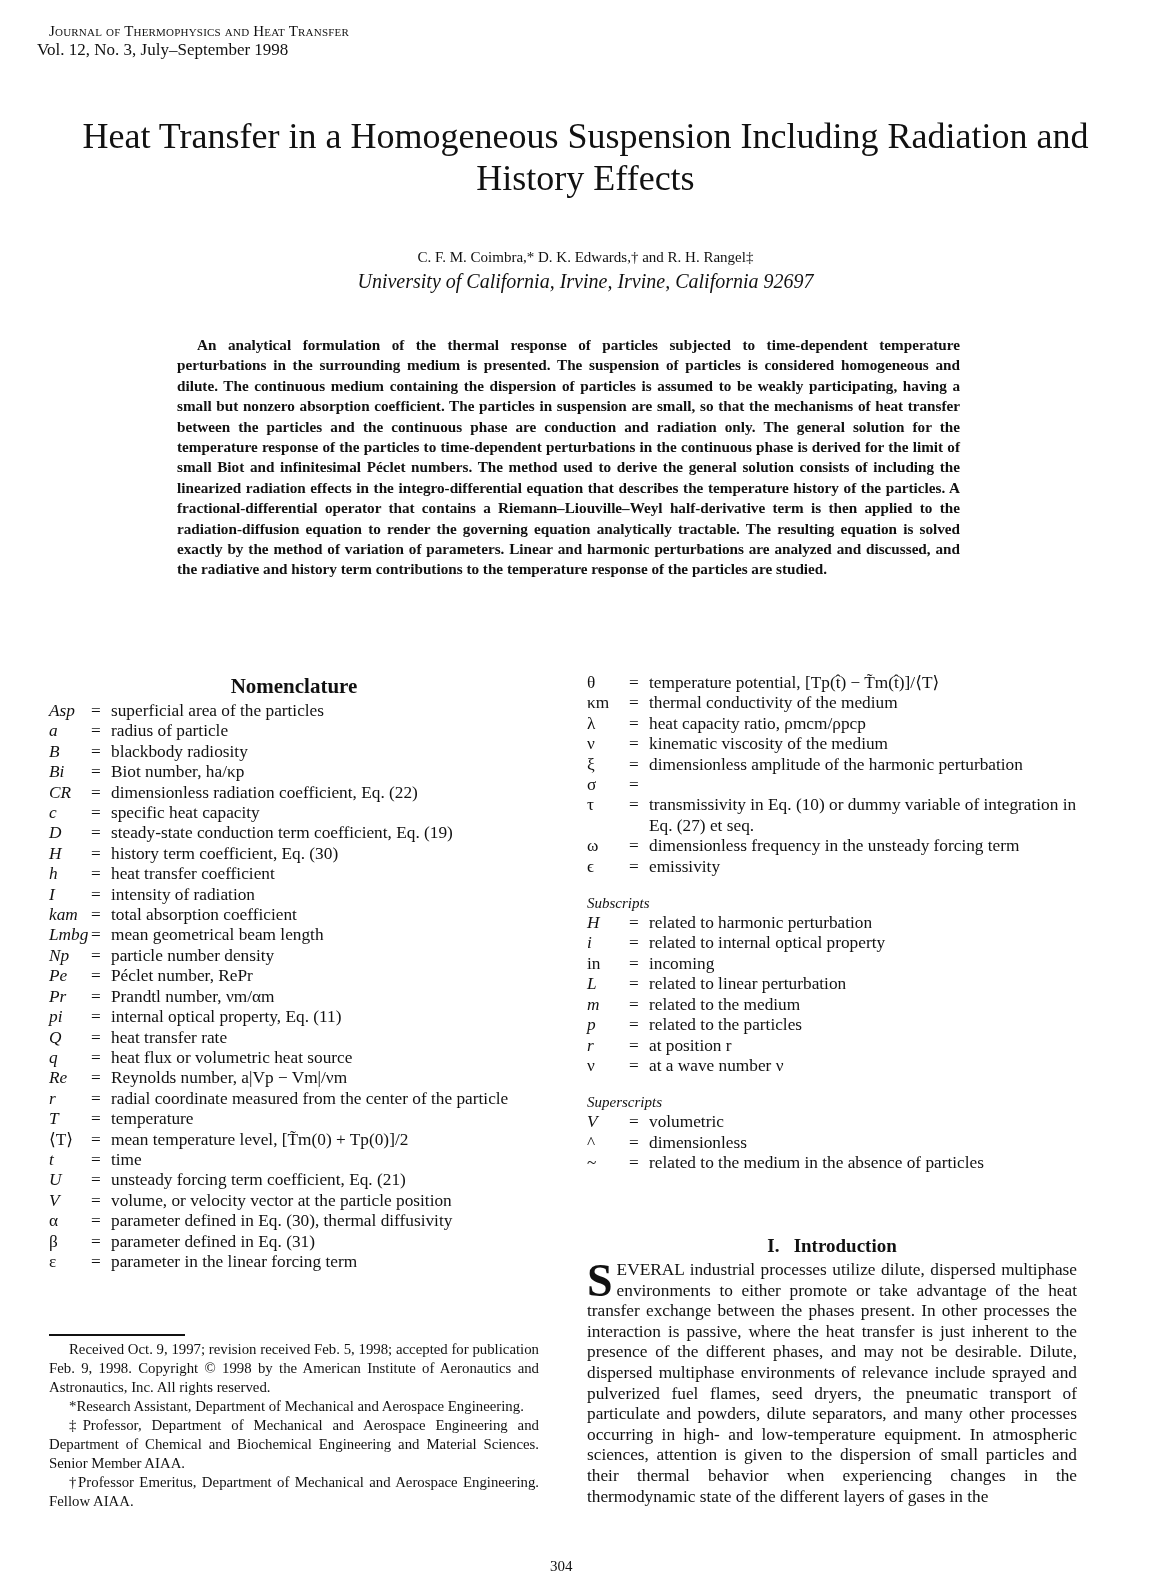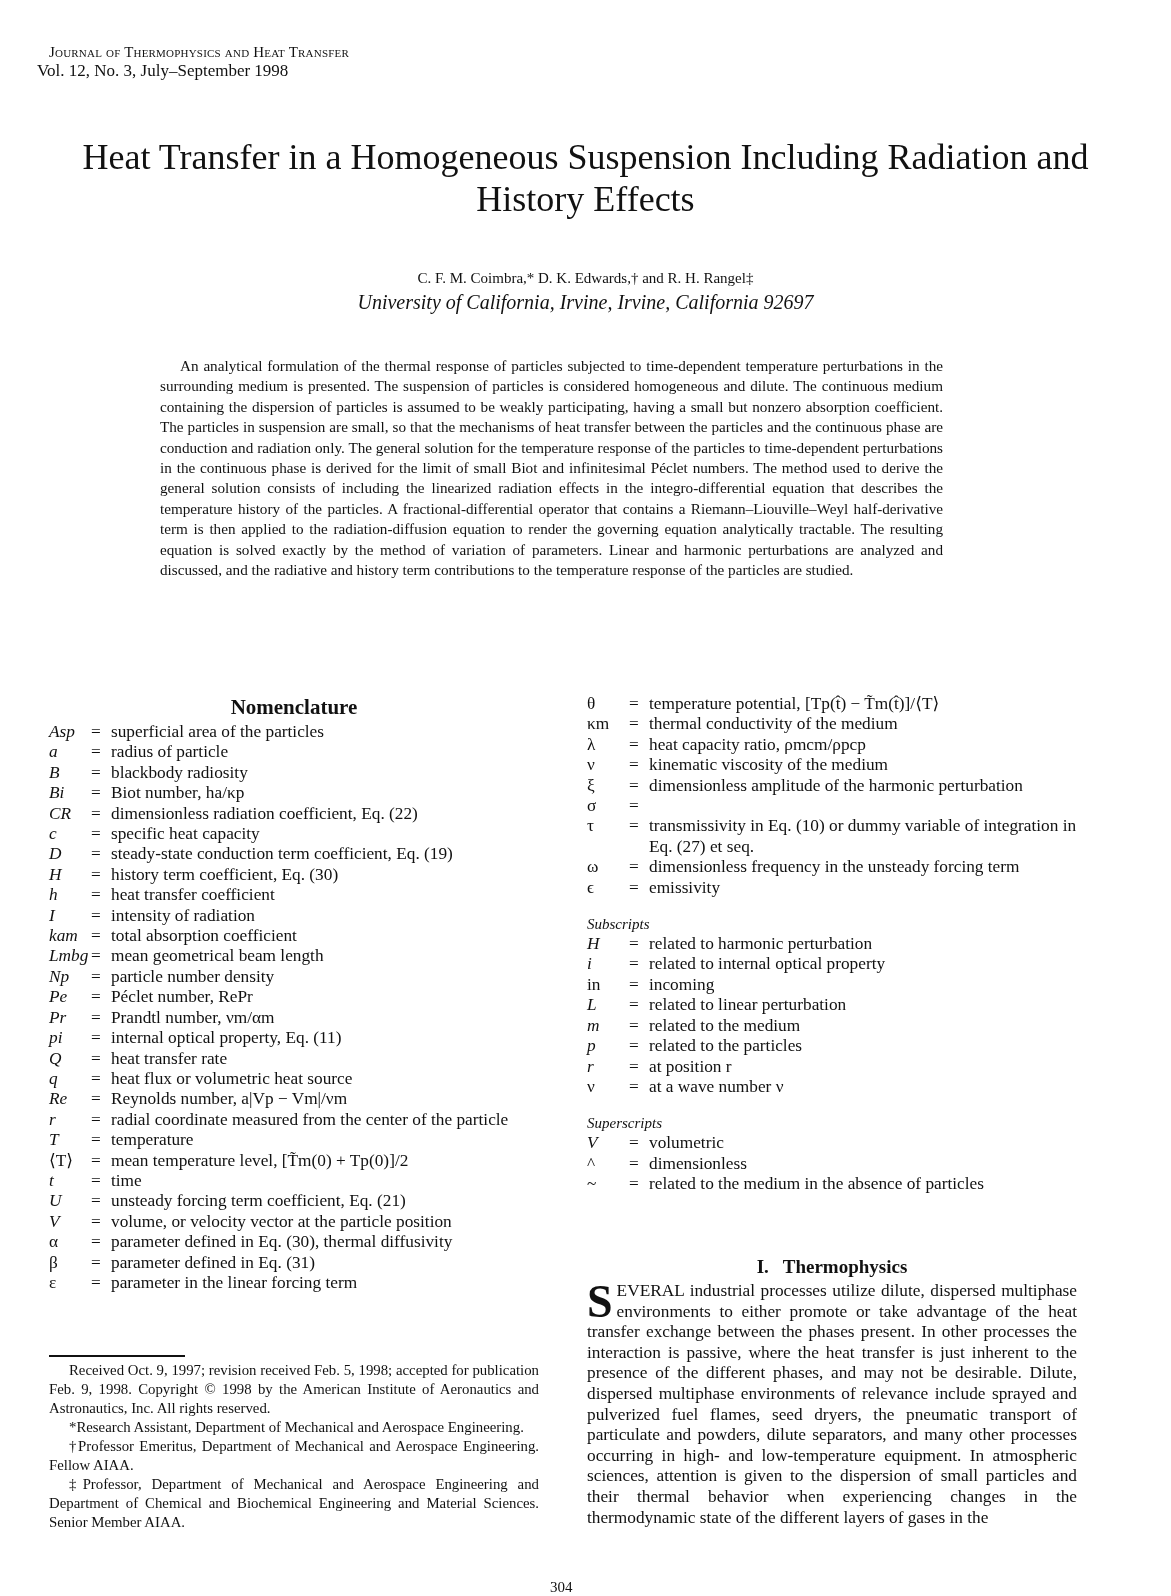--- a/index.html
+++ b/index.html
@@ -1,26 +1,26 @@
 <!DOCTYPE html>
 <html><head>
   <meta charset="utf-8">
   <style>
     html, body { margin: 0; padding: 0; background: #ffffff; }
     body {
       width: 1171px; height: 1596px; position: relative; overflow: hidden;
       font-family: "Liberation Serif", "DejaVu Serif", serif; color: #111;
     }
-    .abs { position: absolute; margin-top: 21px; }
+    .abs { position: absolute; }
     .journal { left: 49px; top: 22px; font-size: 15px; line-height: 18px; font-variant: small-caps; letter-spacing: 0.2px; }
     .volume { left: 37px; top: 40px; font-size: 17px; line-height: 20px; }
     .title { left: 60px; width: 1051px; top: 115px; text-align: center; font-weight: normal; font-size: 36px; line-height: 42px; }
     .authors { left: 60px; width: 1051px; top: 245px; text-align: center; font-size: 15px; line-height: 24px; }
     .affil { left: 60px; width: 1051px; top: 269px; text-align: center; font-size: 20px; line-height: 24px; font-style: italic; }
-    .abstract { left: 160px; width: 783px; top: 335px; font-size: 15.2px; line-height: 20.4px; font-weight: normal; text-align: justify; text-indent: 20px; }
+    .abstract { left: 177px; width: 783px; top: 335px; font-size: 15.2px; line-height: 20.4px; font-weight: bold; text-align: justify; text-indent: 20px; }
     .nom-heading { left: 49px; width: 490px; top: 674px; text-align: center; font-weight: bold; font-size: 21px; line-height: 24px; }
     .nom-list { font-size: 17.3px; line-height: 20.4px; }
     .nom-row { display: flex; }
     .nom-sym { width: 42px; font-style: italic; flex: none; }
     .nom-sym.upright { font-style: normal; }
     .nom-eq { width: 20px; flex: none; }
     .nom-def { flex: 1; }
     .nom-left { left: 49px; top: 701px; width: 490px; }
     .nom-right { left: 587px; top: 673px; width: 500px; }
     .nom-right .nom-sym { width: 42px; }
@@ -293,26 +293,26 @@
         <span class="nom-def">dimensionless</span>
       </div>
       <div class="nom-row">
         <span class="nom-sym upright">~</span>
         <span class="nom-eq">=</span>
         <span class="nom-def">related to the medium in the absence of particles</span>
       </div>
     </div>
 </div>
 
-<div class="abs section-heading" style="white-space: pre;">I.   Thermophysics</div>
+<div class="abs section-heading" style="white-space: pre;">I.   Introduction</div>
 <div class="abs intro">
   <span class="dropcap">S</span><span>EVERAL industrial processes utilize dilute, dispersed multiphase environments to either promote or take advantage of the heat transfer exchange between the phases present. In other processes the interaction is passive, where the heat transfer is just inherent to the presence of the different phases, and may not be desirable. Dilute, dispersed multiphase environments of relevance include sprayed and pulverized fuel flames, seed dryers, the pneumatic transport of particulate and powders, dilute separators, and many other processes occurring in high- and low-temperature equipment. In atmospheric sciences, attention is given to the dispersion of small particles and their thermal behavior when experiencing changes in the thermodynamic state of the different layers of gases in the</span>
 </div>
 
 <div class="abs footrule"></div>
 <div class="abs footnotes">
   <p>Received Oct. 9, 1997; revision received Feb. 5, 1998; accepted for publication Feb. 9, 1998. Copyright © 1998 by the American Institute of Aeronautics and Astronautics, Inc. All rights reserved.</p>
   <p>*Research Assistant, Department of Mechanical and Aerospace Engineering.</p>
+  <p>‡Professor, Department of Mechanical and Aerospace Engineering and Department of Chemical and Biochemical Engineering and Material Sciences. Senior Member AIAA.</p>
   <p>†Professor Emeritus, Department of Mechanical and Aerospace Engineering. Fellow AIAA.</p>
-  <p>‡Professor, Department of Mechanical and Aerospace Engineering and Department of Chemical and Biochemical Engineering and Material Sciences. Senior Member AIAA.</p>
 </div>
 
 <div class="abs page-number">304</div>
 
 </body></html>

